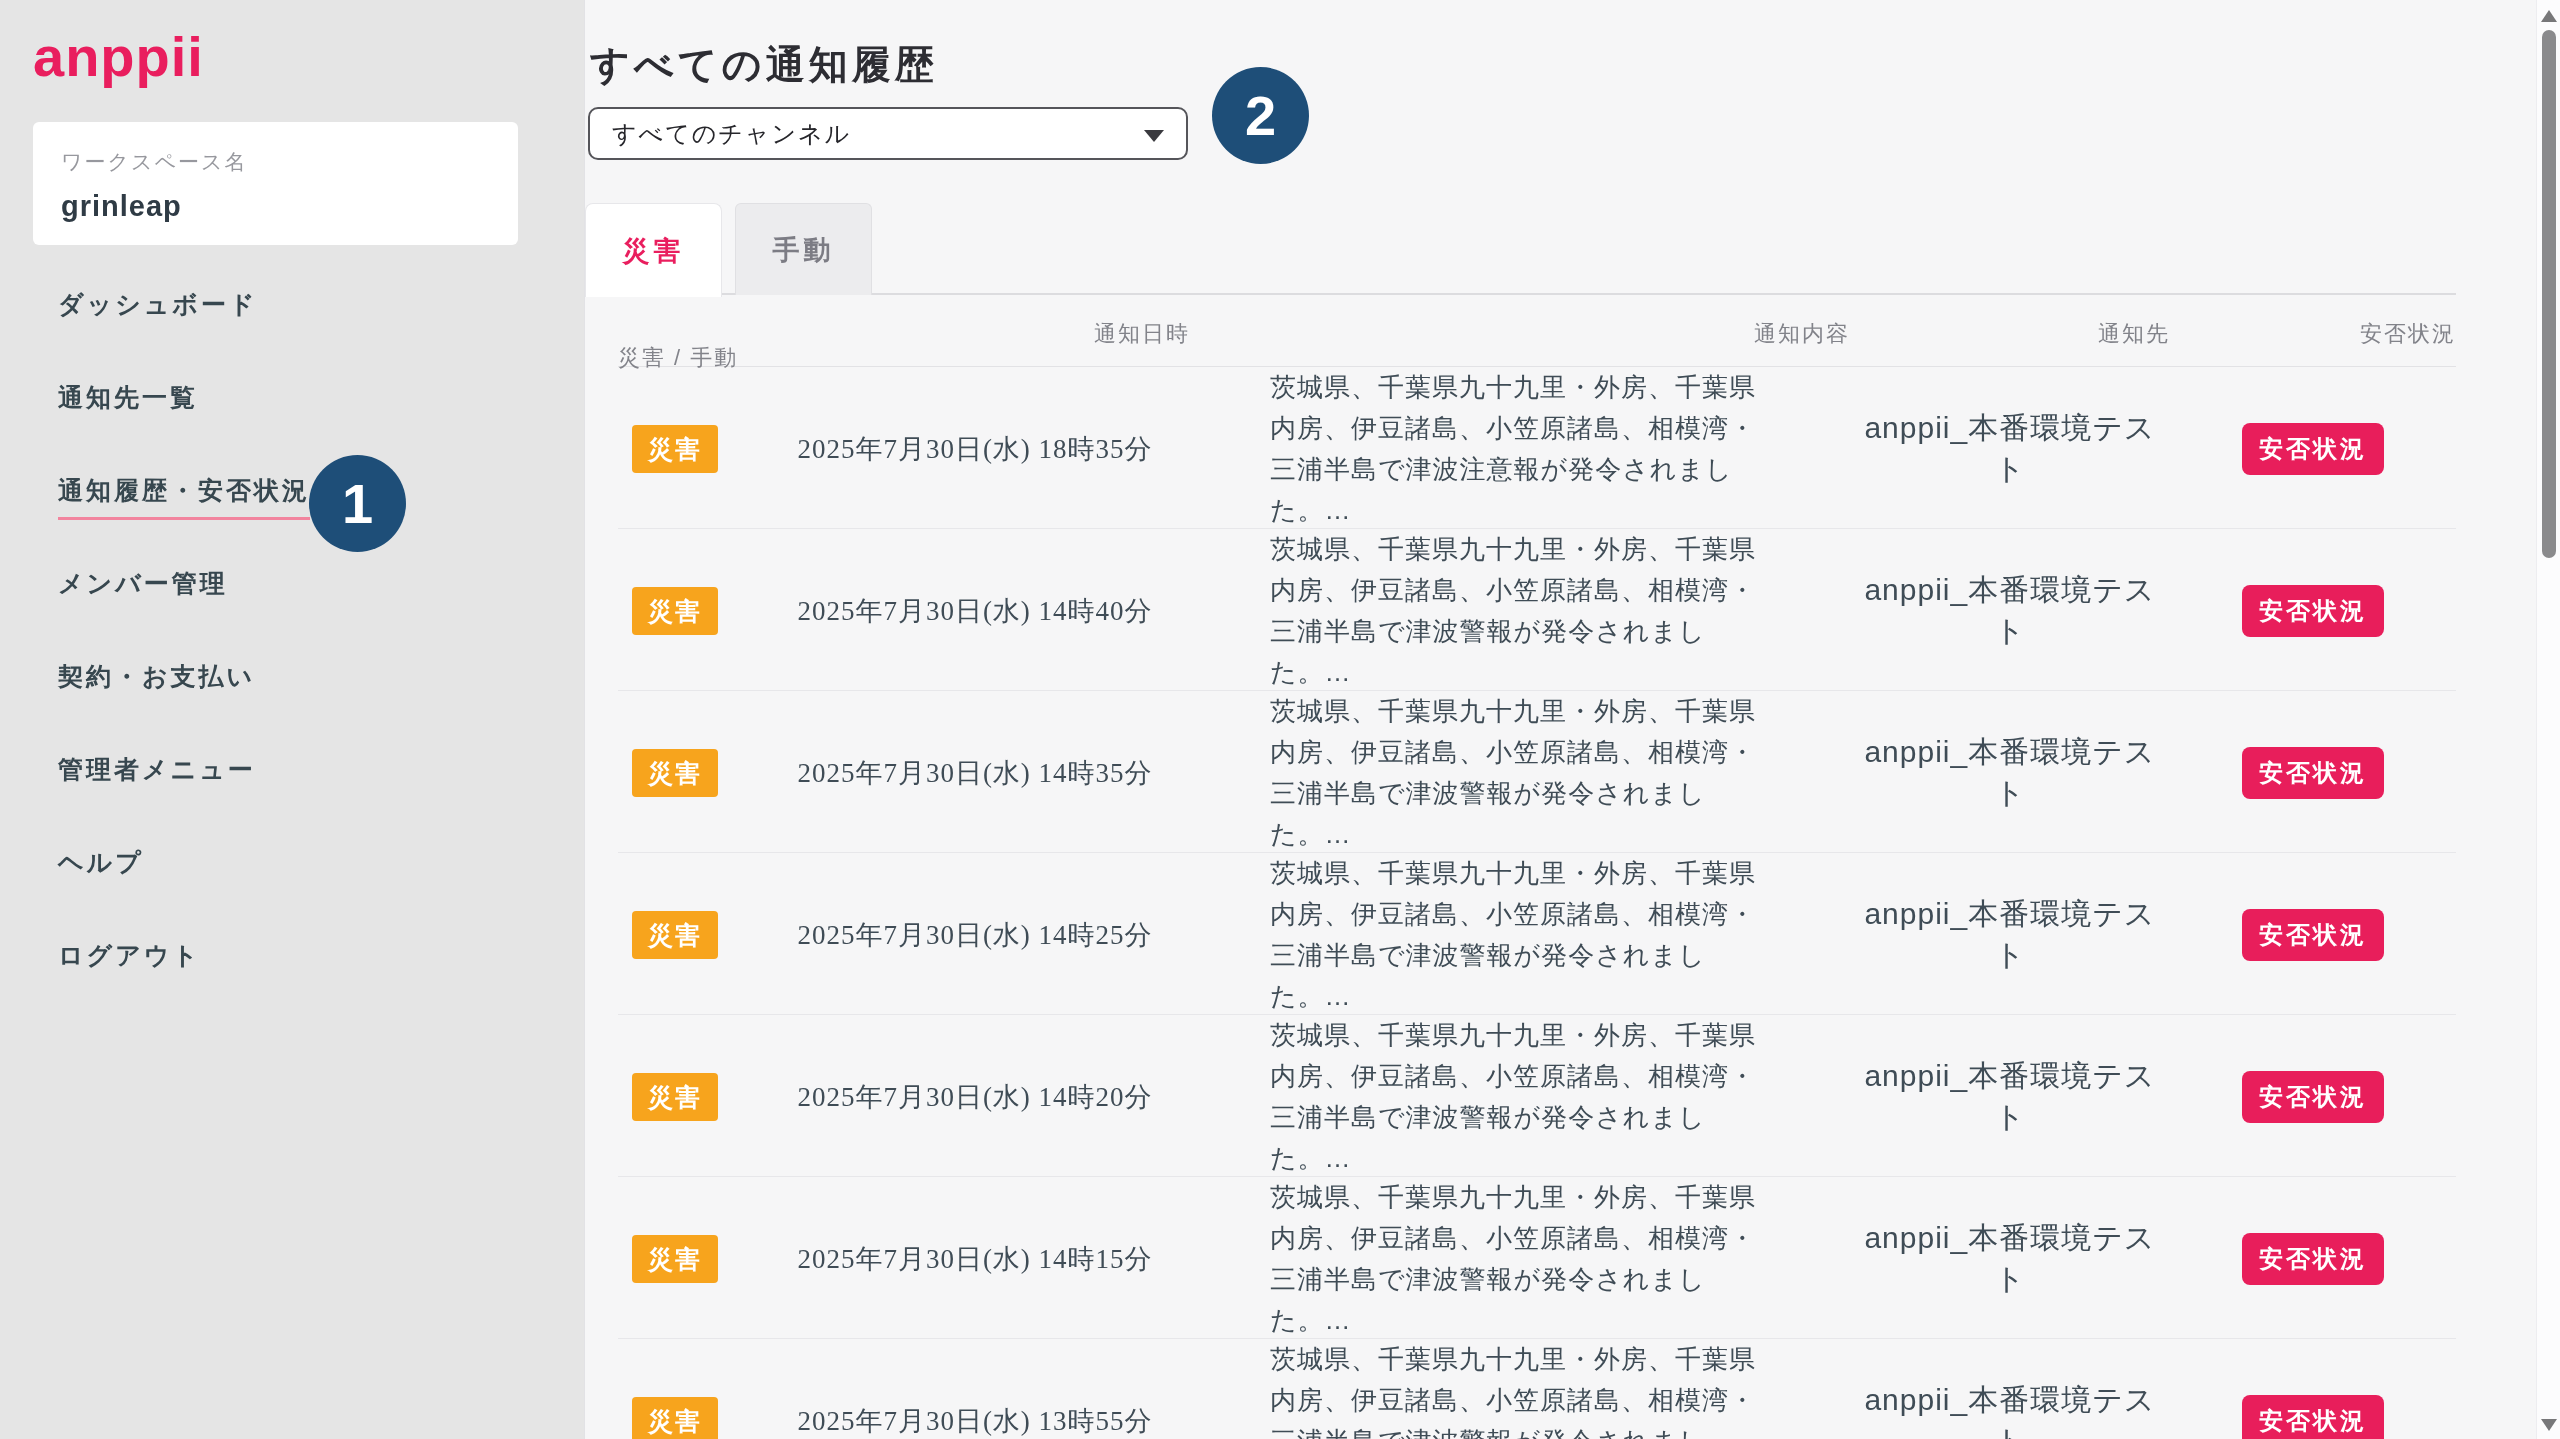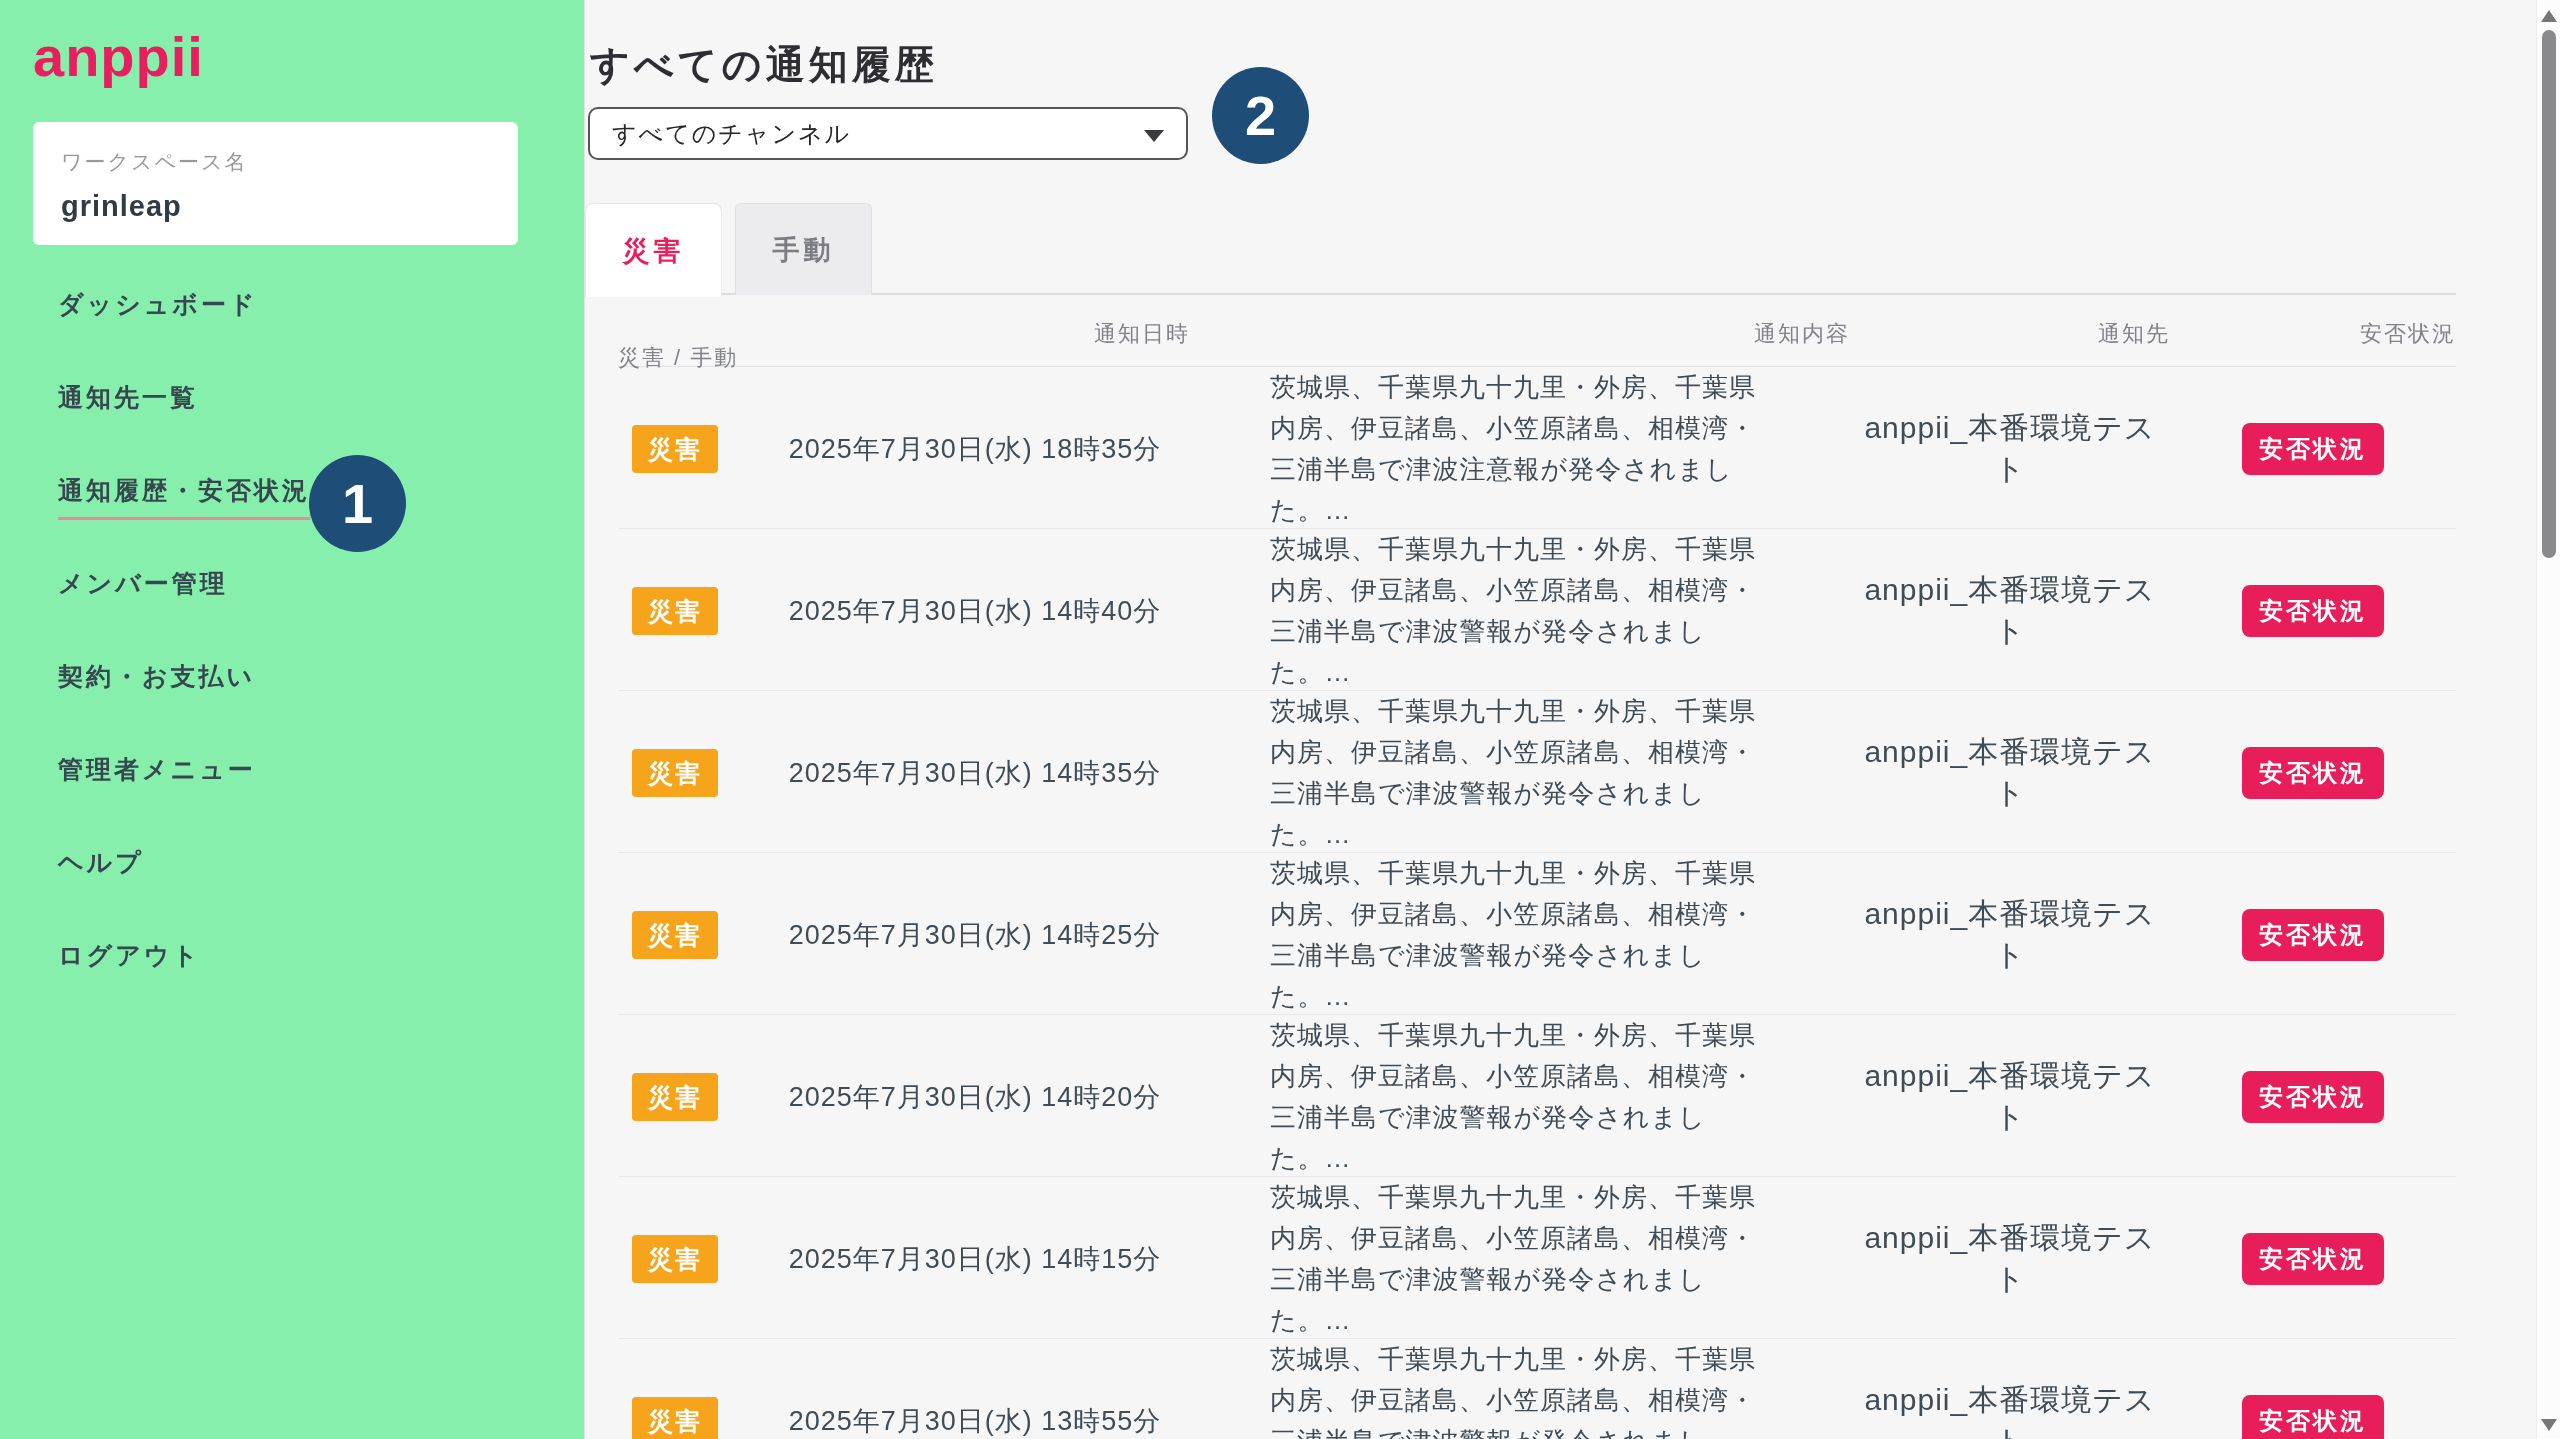--- a/index.html
+++ b/index.html
@@ -6,21 +6,21 @@
   html,body { background:#e9e9eb; }
   body { font-family:"Liberation Sans","DejaVu Sans",sans-serif; }
   #screen {
     position:relative; width:2560px; height:1439px;
     background:#f6f6f7; overflow:hidden; color:#3f4c56;
   }
 
   
   .sidebar {
     position:absolute; left:0; top:0; width:585px; height:1439px;
-    background:#86efac; border-right:1px solid #e2e2e5;
+    background:#e5e5e5; border-right:1px solid #e2e2e5;
   }
   .logo {
     position:absolute; left:33px; top:24px;
     font-size:56px; font-weight:800; letter-spacing:1px; color:#E91E5E;
   }
   .ws-card {
     position:absolute; left:33px; top:122px; width:485px; height:123px;
     background:#ffffff; border-radius:6px; padding:26px 28px;
   }
   .ws-label { font-size:21px; color:#97989e; letter-spacing:2px; }
@@ -84,21 +84,21 @@
     display:grid; grid-template-columns:142px 430px 660px 320px 286px;
     height:162px; align-items:center;
     border-bottom:1px solid #e7e7ea;
   }
   .badge-disaster {
     margin-left:14px; width:86px; height:48px;
     display:flex; align-items:center; justify-content:center;
     background:#F7A41D; color:#fff; font-size:25px; font-weight:700;
     letter-spacing:2px; border-radius:4px;
   }
-  .c-date { text-align:center; font-size:27px; color:#3f4c56; letter-spacing:1px; }
+  .c-date { text-align:center; font-size:27px; color:#3f4c56; letter-spacing:1px;font-family:Liberation Serif, serif; }
   .content-text {
     width:500px; margin:0 auto; font-size:26px; line-height:41px;
     color:#3f4c56; letter-spacing:1px; text-align:left;
   }
   .c-channel { text-align:center; font-size:30px; color:#3f4c56; letter-spacing:1px; }
   .btn-safety {
     display:flex; align-items:center; justify-content:center;
     width:142px; height:52px; margin:0 auto;
     background:#E81E5B; color:#ffffff; font-size:24px; font-weight:700;
     letter-spacing:3px; border:none; border-radius:8px; cursor:pointer;

